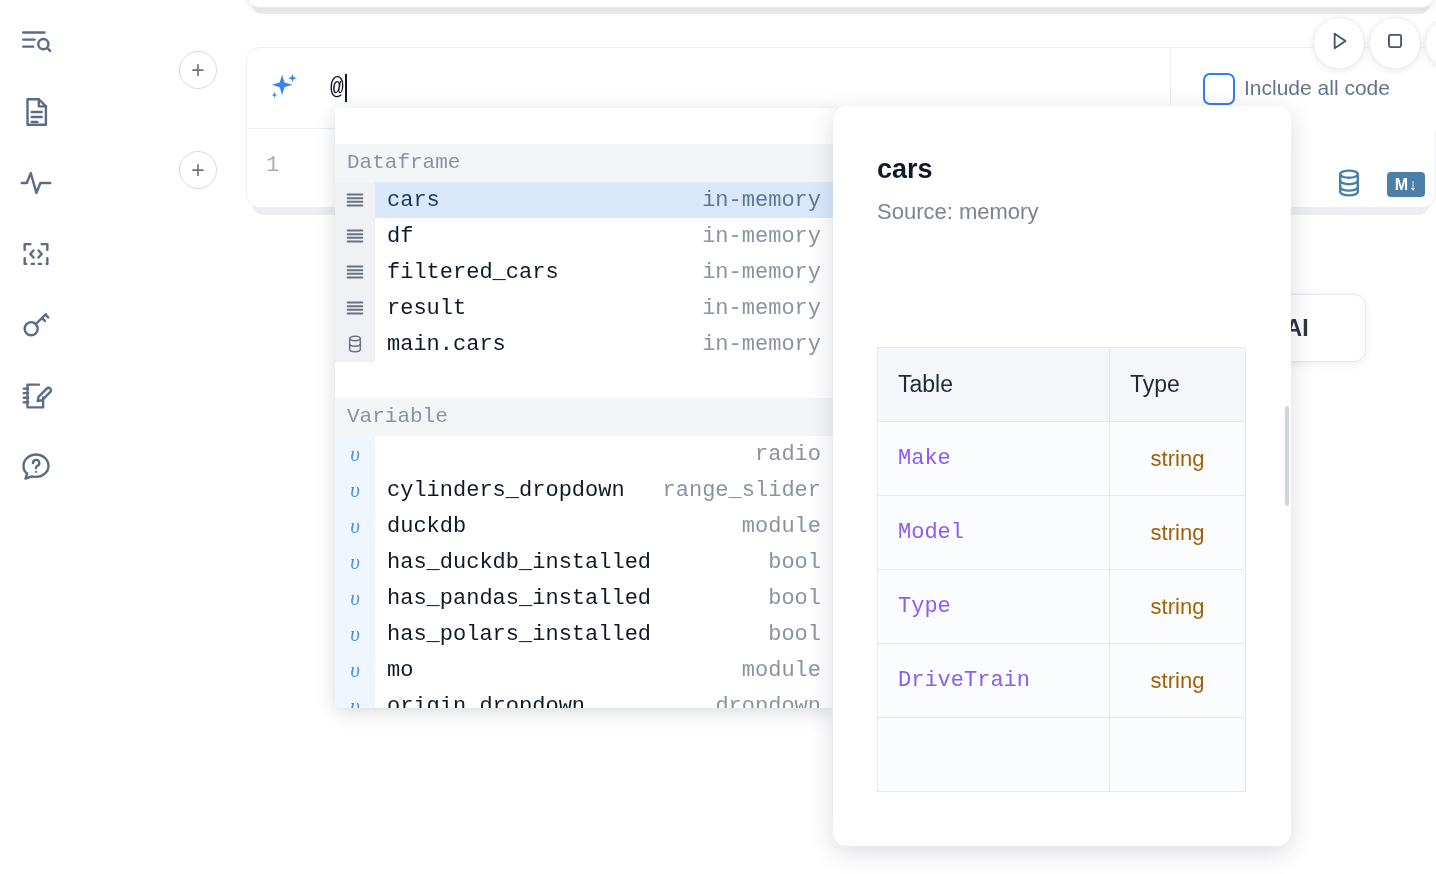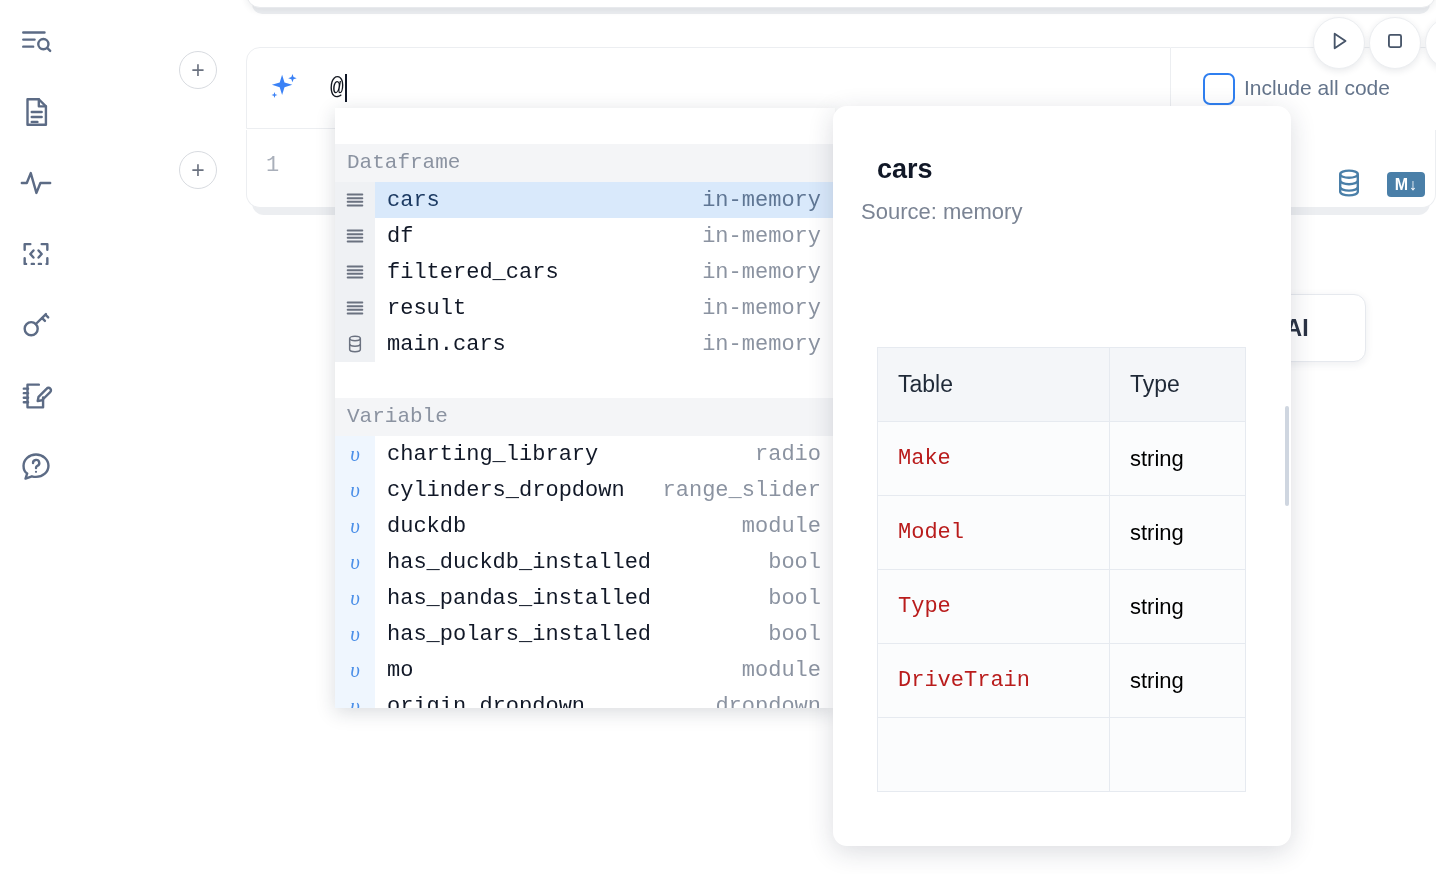--- a/index.html
+++ b/index.html
@@ -154,44 +154,44 @@
     position:absolute; left:833px; top:106px; width:458px; height:740px;
     background:#ffffff; border-radius:14px;
     box-shadow: 0 6px 26px rgba(30,40,60,.16);
     z-index:50; overflow:hidden;
   }
   .doc-title {
     position:absolute; left:44px; top:48px;
     font-size:27px; font-weight:700; color:#111827;
   }
   .doc-source {
-    position:absolute; left:28px; top:93px;
+    position:absolute; left:44px; top:93px;
     font-size:22px; color:#7b8494;
   }
   .doc-shape {
     position:absolute; left:44px; top:147px; width:366px; height:58px;
     background:#f1f4f8; border-radius:9px;
     display:flex; align-items:center; padding-left:18px;
     font-size:22px; color:#1f2937;
   }
   .doc-table {
     position:absolute; left:44px; top:241px; width:368px;
     border-collapse:collapse; table-layout:fixed;
   }
   .doc-table th, .doc-table td {
     border:1px solid #e6eaf0; height:74px; padding:0 20px; text-align:left;
   }
   .doc-table th {
     background:#f4f6f9; font-size:23px; font-weight:400; color:#1f2937;
   }
   .doc-table td.col {
-    font-family:"Liberation Mono", monospace; font-size:22px; color:#b91c1c;
+    font-family:"Liberation Mono", monospace; font-size:22px; color:#8b5cf6;
     background:#fbfcfd;
   }
-  .doc-table td.typ { font-size:22px; color:#000000; background:#fbfcfd; }
+  .doc-table td.typ { font-size:22px; color:#a16207; background:#fbfcfd;text-align:center; }
   .doc-table col.c1 { width:232px; }
   .doc-table col.c2 { width:136px; }
   .doc-scrollbar {
     position:absolute; right:2px; top:300px; width:4px; height:100px;
     background:#cfd6e0; border-radius:2px;
   }
 </style>
 </head>
 <body>
 
@@ -372,21 +372,20 @@
             <path d="M5.6 5.4v13.2c0 1.4 2.9 2.6 6.4 2.6s6.4-1.2 6.4-2.6V5.4"></path>
             <path d="M5.6 12c0 1.4 2.9 2.6 6.4 2.6s6.4-1.2 6.4-2.6"></path>
           </svg>
         </span>
         <span class="nm">main.cars</span>
         <span class="ty">in-memory</span>
       </div>
       <div class="ac-section">Variable</div>
       <div class="ac-row var">
         <span class="ic">υ</span>
-        <span class="nm">charting_library</span>
         <span class="ty">radio</span>
       </div>
       <div class="ac-row var">
         <span class="ic">υ</span>
         <span class="nm">cylinders_dropdown</span>
         <span class="ty">range_slider</span>
       </div>
       <div class="ac-row var">
         <span class="ic">υ</span>
         <span class="nm">duckdb</span>

